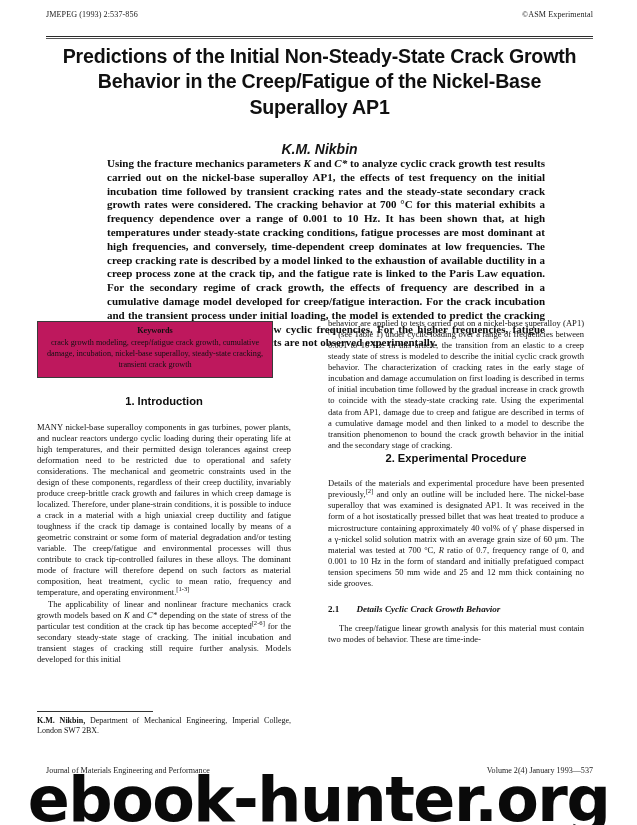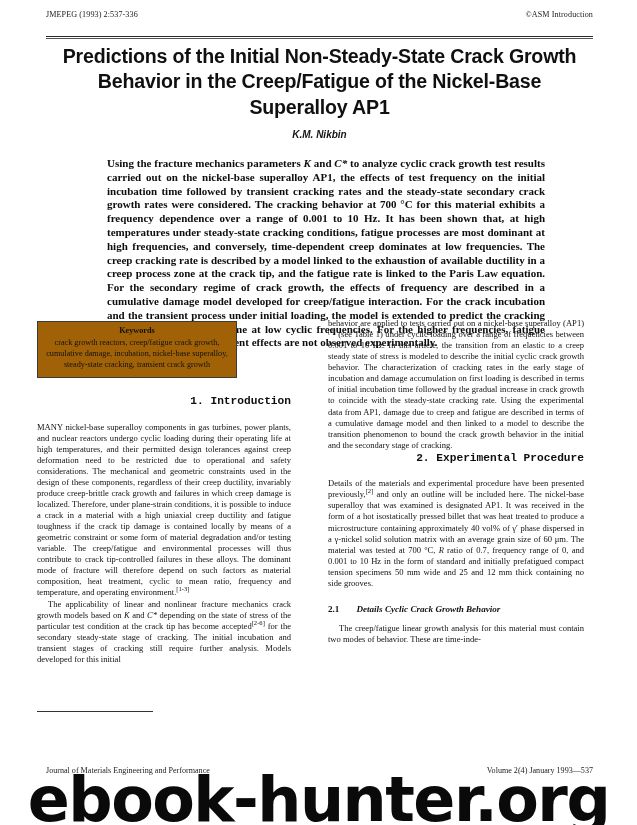--- a/index.html
+++ b/index.html
@@ -56,25 +56,25 @@
   .doc-title {
     font-family: "Liberation Sans", "DejaVu Sans", sans-serif;
     font-weight: bold;
     font-size: 19.6px;
     line-height: 1.30;
     letter-spacing: -0.2px;
     margin: 0;
     color: #101010;
   }
   .author {
-    margin-top: 9px;
+    margin-top: 21px;
     font-family: "Liberation Sans", "DejaVu Sans", sans-serif;
     font-weight: bold;
     font-style: italic;
-    font-size: 10px;
+    font-size: 14px;
     color: #141414;
   }
 
   
   .abstract {
     position: absolute;
     top: 157px;
     left: 107px;
     right: 92px;
     font-size: 11px;
@@ -83,26 +83,26 @@
     text-align: justify;
     color: #0d0d0d;
   }
   .abstract i { font-style: italic; }
 
   
   .keywords-box {
     position: absolute;
     top: 321px;
     left: 37px;
-    width: 200px;
+    width: 236px;
     border: 1.1px solid #3a3a3a;
     box-sizing: border-box;
     padding: 4px 7px 6px 7px;
     text-align: center;
-    background: #a16207;
+    background: #be185d;
   }
   .keywords-title {
     font-size: 8.2px;
     font-weight: bold;
     margin-bottom: 3px;
   }
   .keywords-body {
     font-size: 8.2px;
     line-height: 1.33;
   }
@@ -113,26 +113,26 @@
     width: 254px;
     font-size: 8.55px;
     line-height: 1.295;
     text-align: justify;
     color: #111;
   }
   .col-left  { left: 37px;  top: 394px; width: 254px; }
   .col-right { left: 328px; top: 318px; width: 256px; }
 
   .sec-head {
-    font-family: Liberation Mono, monospace;
+    font-family: Liberation Sans, sans-serif;
     font-weight: bold;
     font-size: 11.2px;
     margin: 0 0 13px 0;
     color: #0e0e0e;
-    text-align: right;
+    text-align: center;
   }
   .sec-head.spaced-above { }
   .subsec-head {
     font-weight: bold;
     font-style: italic;
     font-size: 9.1px;
     margin: 15px 0 7px 0;
     text-align: left;
   }
   .subsec-head .num {
@@ -200,54 +200,57 @@
     line-height: 1;
     pointer-events: none;
   }
 </style>
 </head>
 <body>
 
 <div class="page">
 
   <div class="running-head">
-    <span>JMEPEG (1993) 2:537-336</span>
-    <span>©ASM Introduction</span>
+    <span>JMEPEG (1993) 2:537-856</span>
+    <span>©ASM Experimental</span>
   </div>
   <div class="rule-double"></div>
 
   <div class="title-block">
     <h1 class="doc-title">Predictions of the Initial Non-Steady-State Crack Growth Behavior in the Creep/Fatigue of the Nickel-Base Superalloy AP1</h1>
     <div class="author">K.M. Nikbin</div>
   </div>
 
   <div class="abstract">
     <span>Using the fracture mechanics parameters </span><i class="ital">K</i><span> and </span><i class="ital">C*</i><span> to analyze cyclic crack growth test results carried out on the nickel-base superalloy AP1, the effects of test frequency on the initial incubation time followed by transient cracking rates and the steady-state secondary crack growth rates were considered. The cracking behavior at 700 °C for this material exhibits a frequency dependence over a range of 0.001 to 10 Hz. It has been shown that, at high temperatures under steady-state cracking conditions, fatigue processes are most dominant at high frequencies, and conversely, time-dependent creep dominates at low frequencies. The creep cracking rate is described by a model linked to the exhaustion of available ductility in a creep process zone at the crack tip, and the fatigue rate is linked to the Paris Law equation. For the secondary regime of crack growth, the effects of frequency are described in a cumulative damage model developed for creep/fatigue interaction. For the crack incubation and the transient process under initial loading, the model is extended to predict the cracking behavior in the creep regime at low cyclic frequencies. For the higher frequencies, fatigue dominates and creep transient effects are not observed experimentally.</span>
   </div>
 
   <div class="keywords-box">
     <div class="keywords-title">Keywords</div>
-    <div class="keywords-body">crack growth reactors, creep/fatigue crack growth, cumulative damage, incubation, nickel-base superalloy, steady-state cracking, transient crack growth</div>
+    <div class="keywords-body">crack growth modeling, creep/fatigue crack growth, cumulative damage, incubation, nickel-base superalloy, steady-state cracking, transient crack growth</div>
   </div>
 
   <div class="col col-left">
     <h2 class="sec-head">1.  Introduction</h2>
     <p class="para noindent"><span>MANY nickel-base superalloy components in gas turbines, power plants, and nuclear reactors undergo cyclic loading during their operating life at high temperatures, and their permitted design tolerances against creep deformation need to be restricted due to operational and safety considerations. The mechanical and geometric constraints used in the design of these components, regardless of their creep ductility, invariably produce creep-brittle crack growth and failures in which creep damage is localized. Therefore, under plane-strain conditions, it is possible to induce a crack in a material with a high uniaxial creep ductility and fatigue toughness if the crack tip damage is contained locally by means of a geometric constraint or some form of material degradation and/or testing variable. The creep/fatigue and environmental processes will thus contribute to crack tip-controlled failures in these alloys. The dominant mode of fracture will therefore depend on such factors as material composition, heat treatment, cyclic to mean ratio, frequency and temperature, and operating environment.</span><sup class="ref">[1-3]</sup></p>
     <p class="para"><span>The applicability of linear and nonlinear fracture mechanics crack growth models based on </span><i class="ital">K</i><span> and </span><i class="ital">C*</i><span> depending on the state of stress of the particular test condition at the crack tip has become accepted</span><sup class="ref">[2-6]</sup><span> for the secondary steady-state stage of cracking. The initial incubation and transient stages of cracking still require further analysis. Models developed for this initial</span></p>
   </div>
 
   <div class="col col-right">
     <p class="para noindent"><span>behavior are applied to tests carried out on a nickel-base superalloy (AP1)</span><sup class="ref">[2]</sup><span> (see Table 1) under cyclic loading over a range of frequencies between 0.001 to 10 Hz. In this article, the transition from an elastic to a creep steady state of stress is modeled to describe the initial cyclic crack growth behavior. The characterization of cracking rates in the early stage of incubation and damage accumulation on first loading is described in terms of initial incubation time followed by the gradual increase in crack growth to coincide with the steady-state cracking rate. Using the experimental data from AP1, damage due to creep and fatigue are described in terms of a cumulative damage model and then linked to a model to describe the transition phenomenon to bound the crack growth behavior in the initial and the secondary stage of cracking.</span></p>
     <h2 class="sec-head spaced-above">2.  Experimental Procedure</h2>
     <p class="para noindent"><span>Details of the materials and experimental procedure have been presented previously,</span><sup class="ref">[2]</sup><span> and only an outline will be included here. The nickel-base superalloy that was examined is designated AP1. It was received in the form of a hot isostatically pressed billet that was heat treated to produce a microstructure containing approximately 40 vol% of γ′ phase dispersed in a γ-nickel solid solution matrix with an average grain size of 60 μm. The material was tested at 700 °C, </span><i class="ital">R</i><span> ratio of 0.7, frequency range of 0, and 0.001 to 10 Hz in the form of standard and initially prefatigued compact tension specimens 50 mm wide and 25 and 12 mm thick containing no side grooves.</span></p>
     <h3 class="subsec-head"><span class="num">2.1</span><span>Details Cyclic Crack Growth Behavior</span></h3>
     <p class="para">The creep/fatigue linear growth analysis for this material must contain two modes of behavior. These are time-inde-</p>
   </div>
 
   <div class="footnote-rule"></div>
+  <div class="footnote">
+    <b>K.M. Nikbin,</b><span> Department of Mechanical Engineering, Imperial College, London SW7 2BX.</span>
+  </div>
 
   <div class="page-footer">
     <span>Journal of Materials Engineering and Performance</span>
     <span>Volume 2(4) January 1993—537</span>
   </div>
 
   <div class="watermark">ebook-hunter.org</div>
 
 </div>
 

